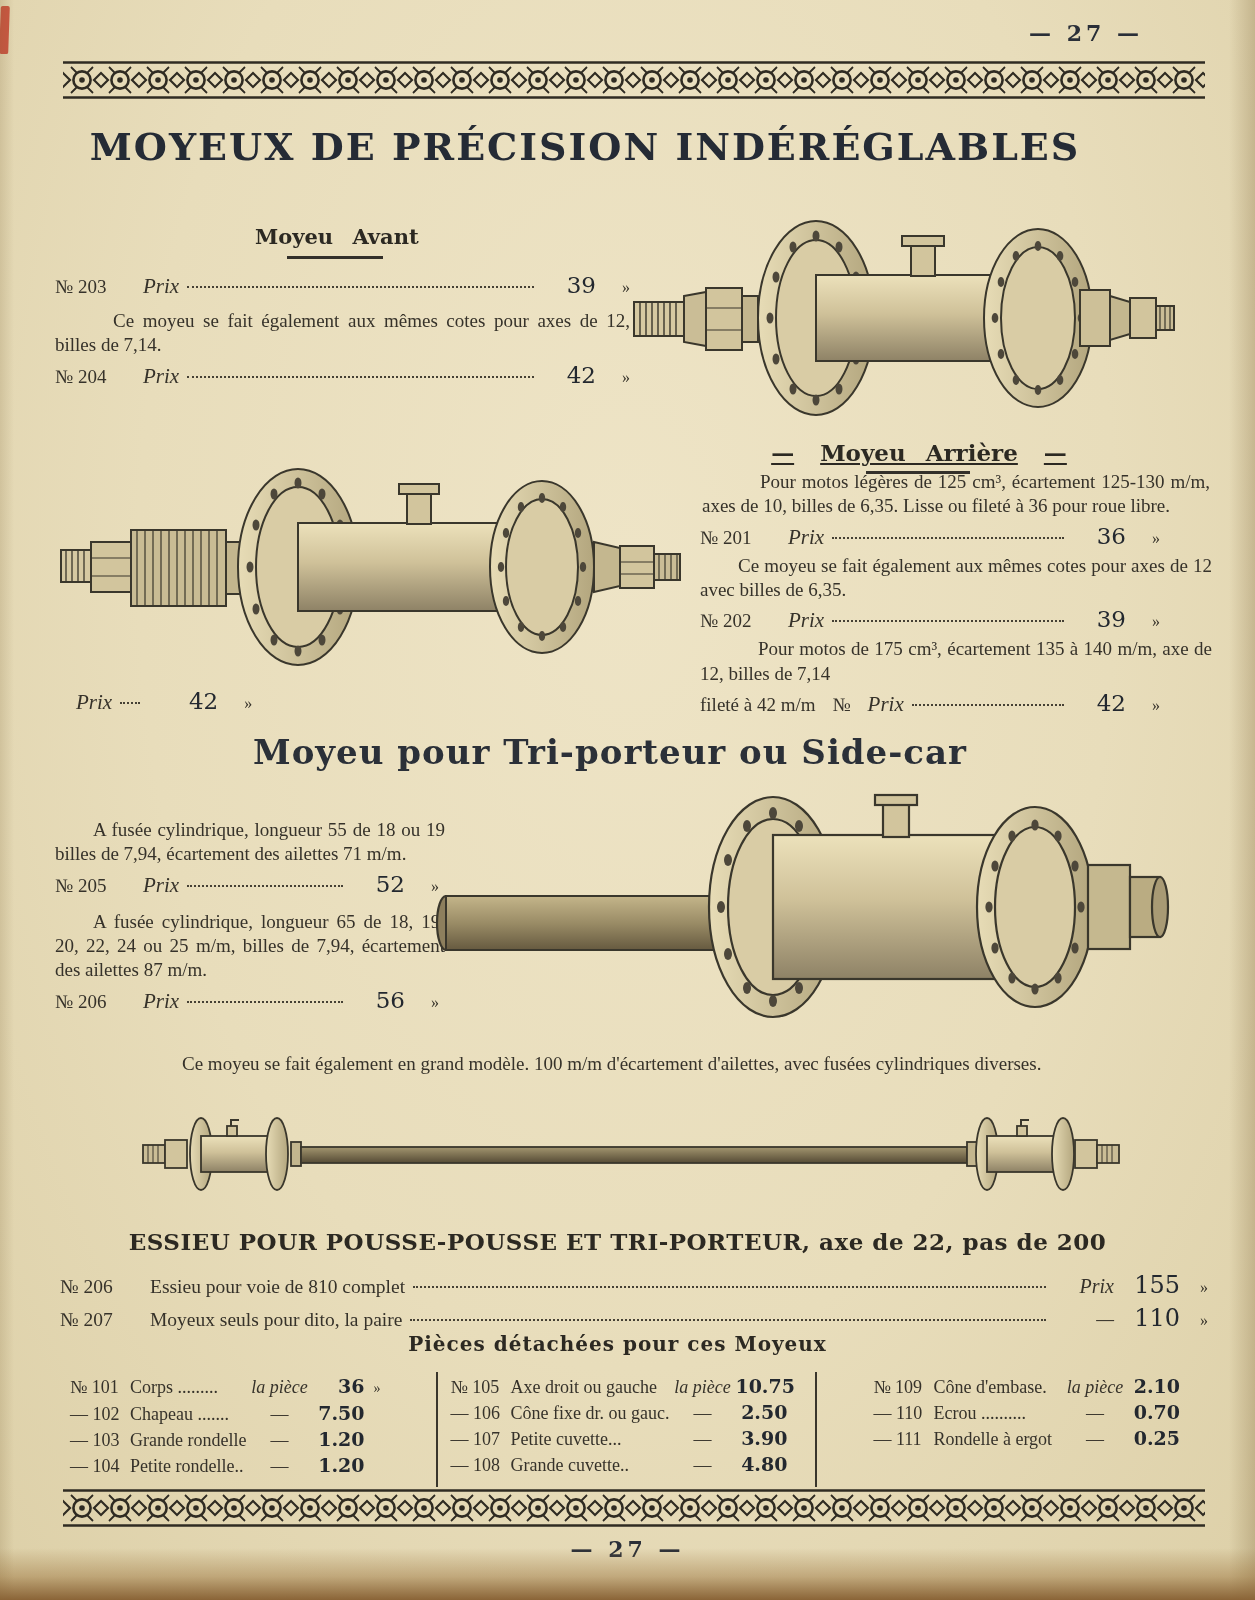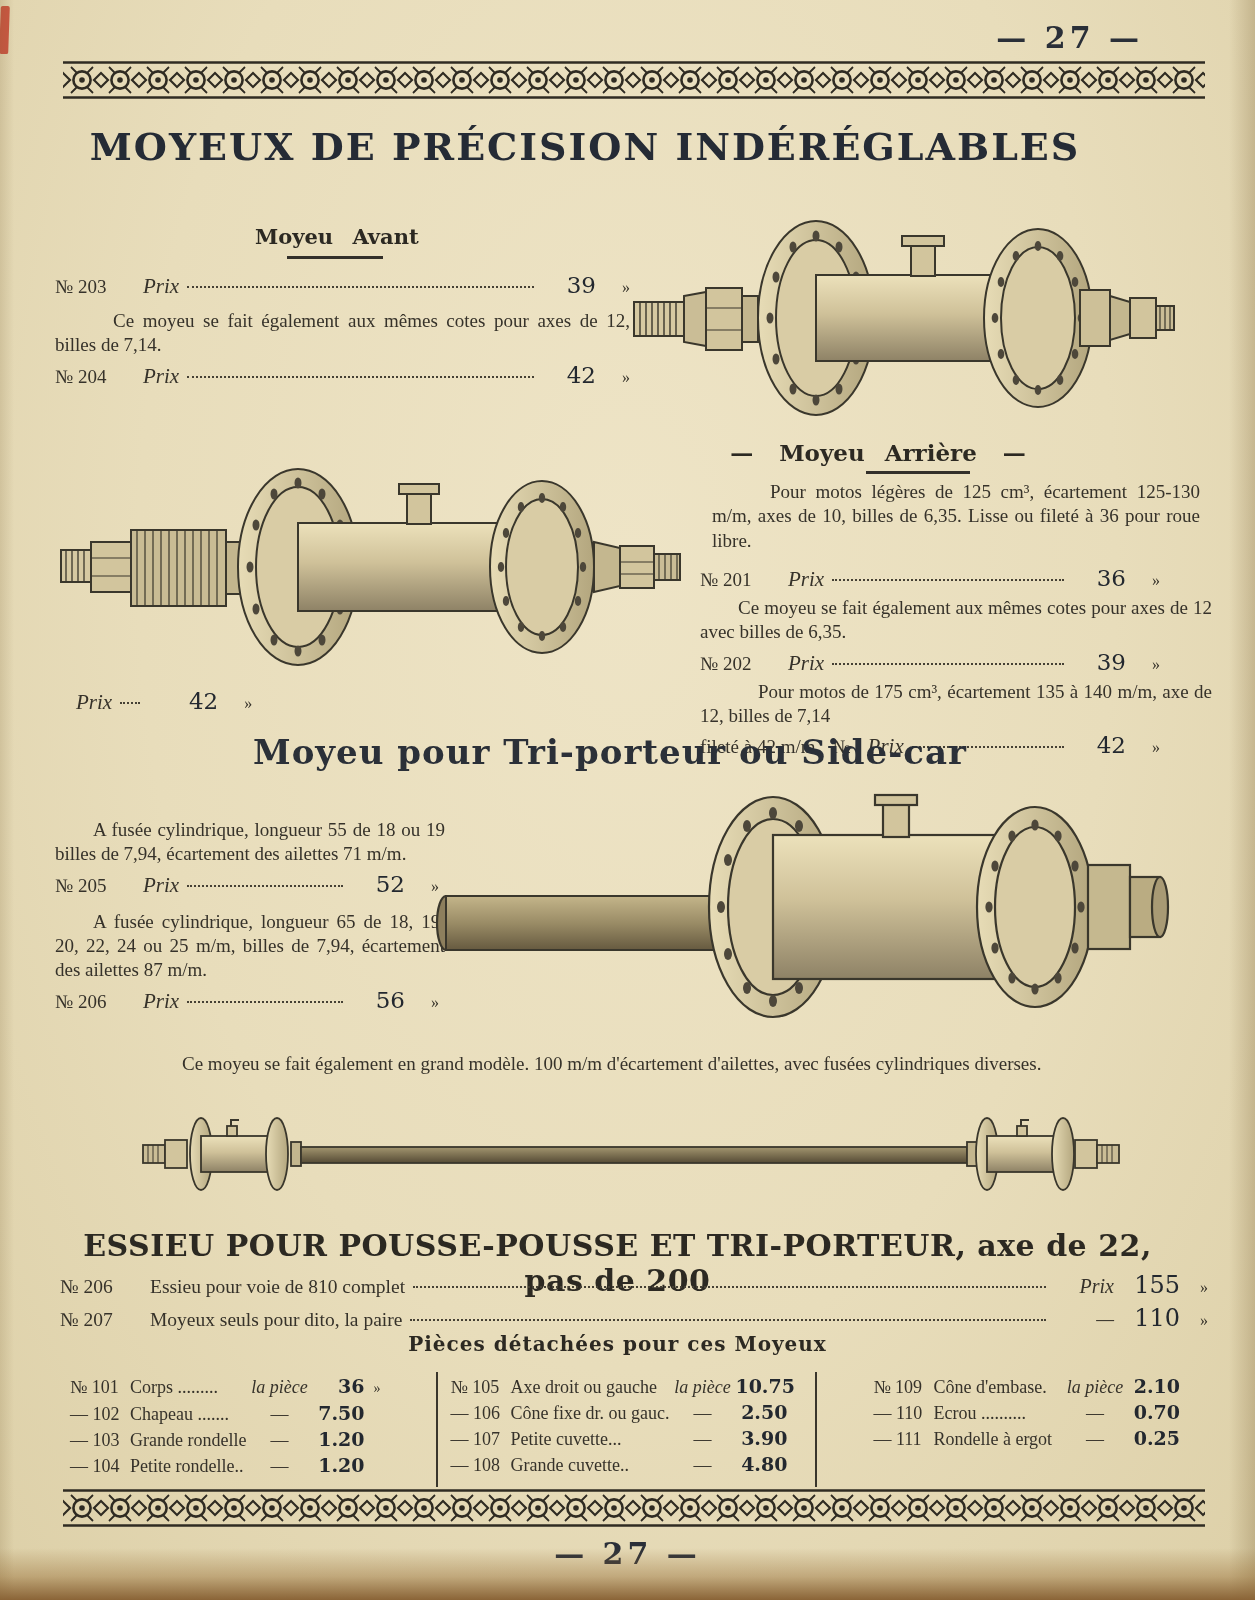--- a/index.html
+++ b/index.html
@@ -3,21 +3,21 @@
 <meta charset="utf-8">
 <style>
   html,body{margin:0;padding:0;background:#b9a67c;}
   #page{
     position:relative;width:1255px;height:1600px;margin:0 auto;overflow:hidden;
     background:radial-gradient(ellipse at 50% 35%, #eee4c6 0%, #e8ddbb 55%, #ddd0a8 100%);
     font-family:"Liberation Serif", serif;color:#36322a;
   }
   .abs{position:absolute;}
   
-  .pageno{font-family:"DejaVu Serif", serif;font-weight:bold;font-size:30px;letter-spacing:4px;color:#2a2f38;}
+  .pageno{font-family:"DejaVu Serif", serif;font-weight:bold;font-size:22px;letter-spacing:4px;color:#2a2f38;}
   .main-title{font-family:"DejaVu Serif", serif;font-weight:bold;font-size:38px;letter-spacing:2px;color:#252b35;text-align:center;}
   .subtitle{font-weight:bold;font-size:20px;text-align:center;color:#2e2b24;}
   .sec-head{font-family:"DejaVu Serif", serif;font-weight:bold;font-size:21px;color:#2c2922;word-spacing:12px;}
   .sec-head-ctr{text-align:center;font-size:23px;}
   .sec-head-ctr .dash{margin:0 26px;font-weight:bold;}
   .rule{background:#33302a;height:3px;}
   .big-title{font-family:"DejaVu Serif", serif;font-weight:bold;font-size:34px;letter-spacing:1px;color:#2b3038;text-align:center;}
   
   .para{font-size:19px;line-height:1.28;text-align:justify;}
   .ind{text-indent:58px;}
@@ -34,21 +34,21 @@
   .sixrow{display:flex;align-items:baseline;font-size:19px;white-space:nowrap;}
   .sixrow .prix{margin-left:14px;}
   .sixrow .price{margin-left:16px;}
   
   .erow{display:flex;align-items:baseline;font-size:19.5px;margin-top:5px;}
   .erow .ref{width:90px;}
   .erow .lbl{white-space:nowrap;}
   .erow .mid{font-style:italic;width:60px;text-align:right;font-size:20px;}
   .erow .price{width:66px;font-size:24px;}
   .erow .unit{width:28px;}
-  .head-essieu{font-family:"DejaVu Serif", serif;font-weight:bold;font-size:30px;color:#2c2922;text-align:center;letter-spacing:.5px;}
+  .head-essieu{font-family:"DejaVu Serif", serif;font-weight:bold;font-size:23px;color:#2c2922;text-align:center;letter-spacing:.5px;}
   .head-pieces{font-family:"DejaVu Serif", serif;font-weight:bold;font-size:20px;color:#2c2922;text-align:center;letter-spacing:1px;}
   
   .ptable{display:flex;font-size:18px;}
   .pcol{padding:2px 12px 8px 12px;}
   .pcol.mid-col{border-left:2.5px solid #3a362c;border-right:2.5px solid #3a362c;}
   .prow2{display:flex;align-items:baseline;line-height:25px;white-space:nowrap;}
   .prow2 .ref{width:60px;}
   .prow2 .lbl{flex:1;}
   .prow2 .mid{width:66px;text-align:center;}
   .prow2 .mid.it{font-style:italic;}
@@ -162,21 +162,21 @@
           <ellipse cx="447" cy="70" rx="3.3" ry="5"></ellipse>
       </g>
       <rect x="452" y="78" width="30" height="56" fill="#cdc098"></rect>
       <polygon points="482,84 502,90 502,122 482,128" fill="#c4b78f"></polygon>
       <rect x="502" y="86" width="26" height="40" fill="#d2c59d"></rect>
       <rect x="528" y="94" width="18" height="24" fill="#cabd96"></rect>
       <path d="M532 94 v24 M537 94 v24 M542 94 v24" stroke-width="1.2"></path>
     </g>
   </svg>
 
-  <div class="abs sec-head sec-head-ctr" style="left:643px;top:439px;width:470px;">
+  <div class="abs sec-head sec-head-ctr" style="left:684px;top:439px;width:470px;text-decoration:underline;">
     <span class="dash">—</span><span>Moyeu Arrière</span><span class="dash">—</span>
   </div>
   <div class="abs rule" style="left:866px;top:471px;width:104px;"></div>
 
   <svg class="abs" style="left:55px;top:450px;" width="640" height="235" viewBox="0 0 640 235">
     <g stroke="#3a372c" stroke-width="2" fill="none">
       <rect x="6" y="100" width="30" height="32" fill="#d6c9a2"></rect>
       <path d="M11 100 v32 M17 100 v32 M23 100 v32 M29 100 v32" stroke-width="1.3"></path>
       <rect x="36" y="92" width="40" height="50" fill="#d2c59d"></rect>
       <path d="M36 108 h40 M36 126 h40" stroke-width="1.2"></path>
@@ -220,21 +220,21 @@
       </g>
       <polygon points="539,92 565,98 565,136 539,142" fill="#c4b78f"></polygon>
       <rect x="565" y="96" width="34" height="42" fill="#d2c59d"></rect>
       <path d="M565 112 h34 M565 124 h34" stroke-width="1.2"></path>
       <rect x="599" y="104" width="26" height="26" fill="#cabd96"></rect>
       <path d="M604 104 v26 M610 104 v26 M616 104 v26 M622 104 v26" stroke-width="1.2"></path>
     </g>
   </svg>
 
   <div class="abs" style="left:700px;top:468px;width:512px;">
-    <p class="para ind" style="margin:12px;">Pour motos légères de 125 cm³, écartement 125-130 m/m, axes de 10, billes de 6,35. Lisse ou fileté à 36 pour roue libre.</p>
+    <p class="para ind" style="margin:2px;">Pour motos légères de 125 cm³, écartement 125-130 m/m, axes de 10, billes de 6,35. Lisse ou fileté à 36 pour roue libre.</p>
     <div class="prow pad-r">
       <span class="ref">№ 201</span>
       <span class="prix">Prix</span>
       <span class="leader"></span>
       <span class="price">36</span>
       <span class="unit">»</span>
     </div>
     <p class="para ind2" style="margin:4px 0 0 0;">Ce moyeu se fait également aux mêmes cotes pour axes de 12 avec billes de 6,35.</p>
     <div class="prow pad-r">
       <span class="ref">№ 202</span>

